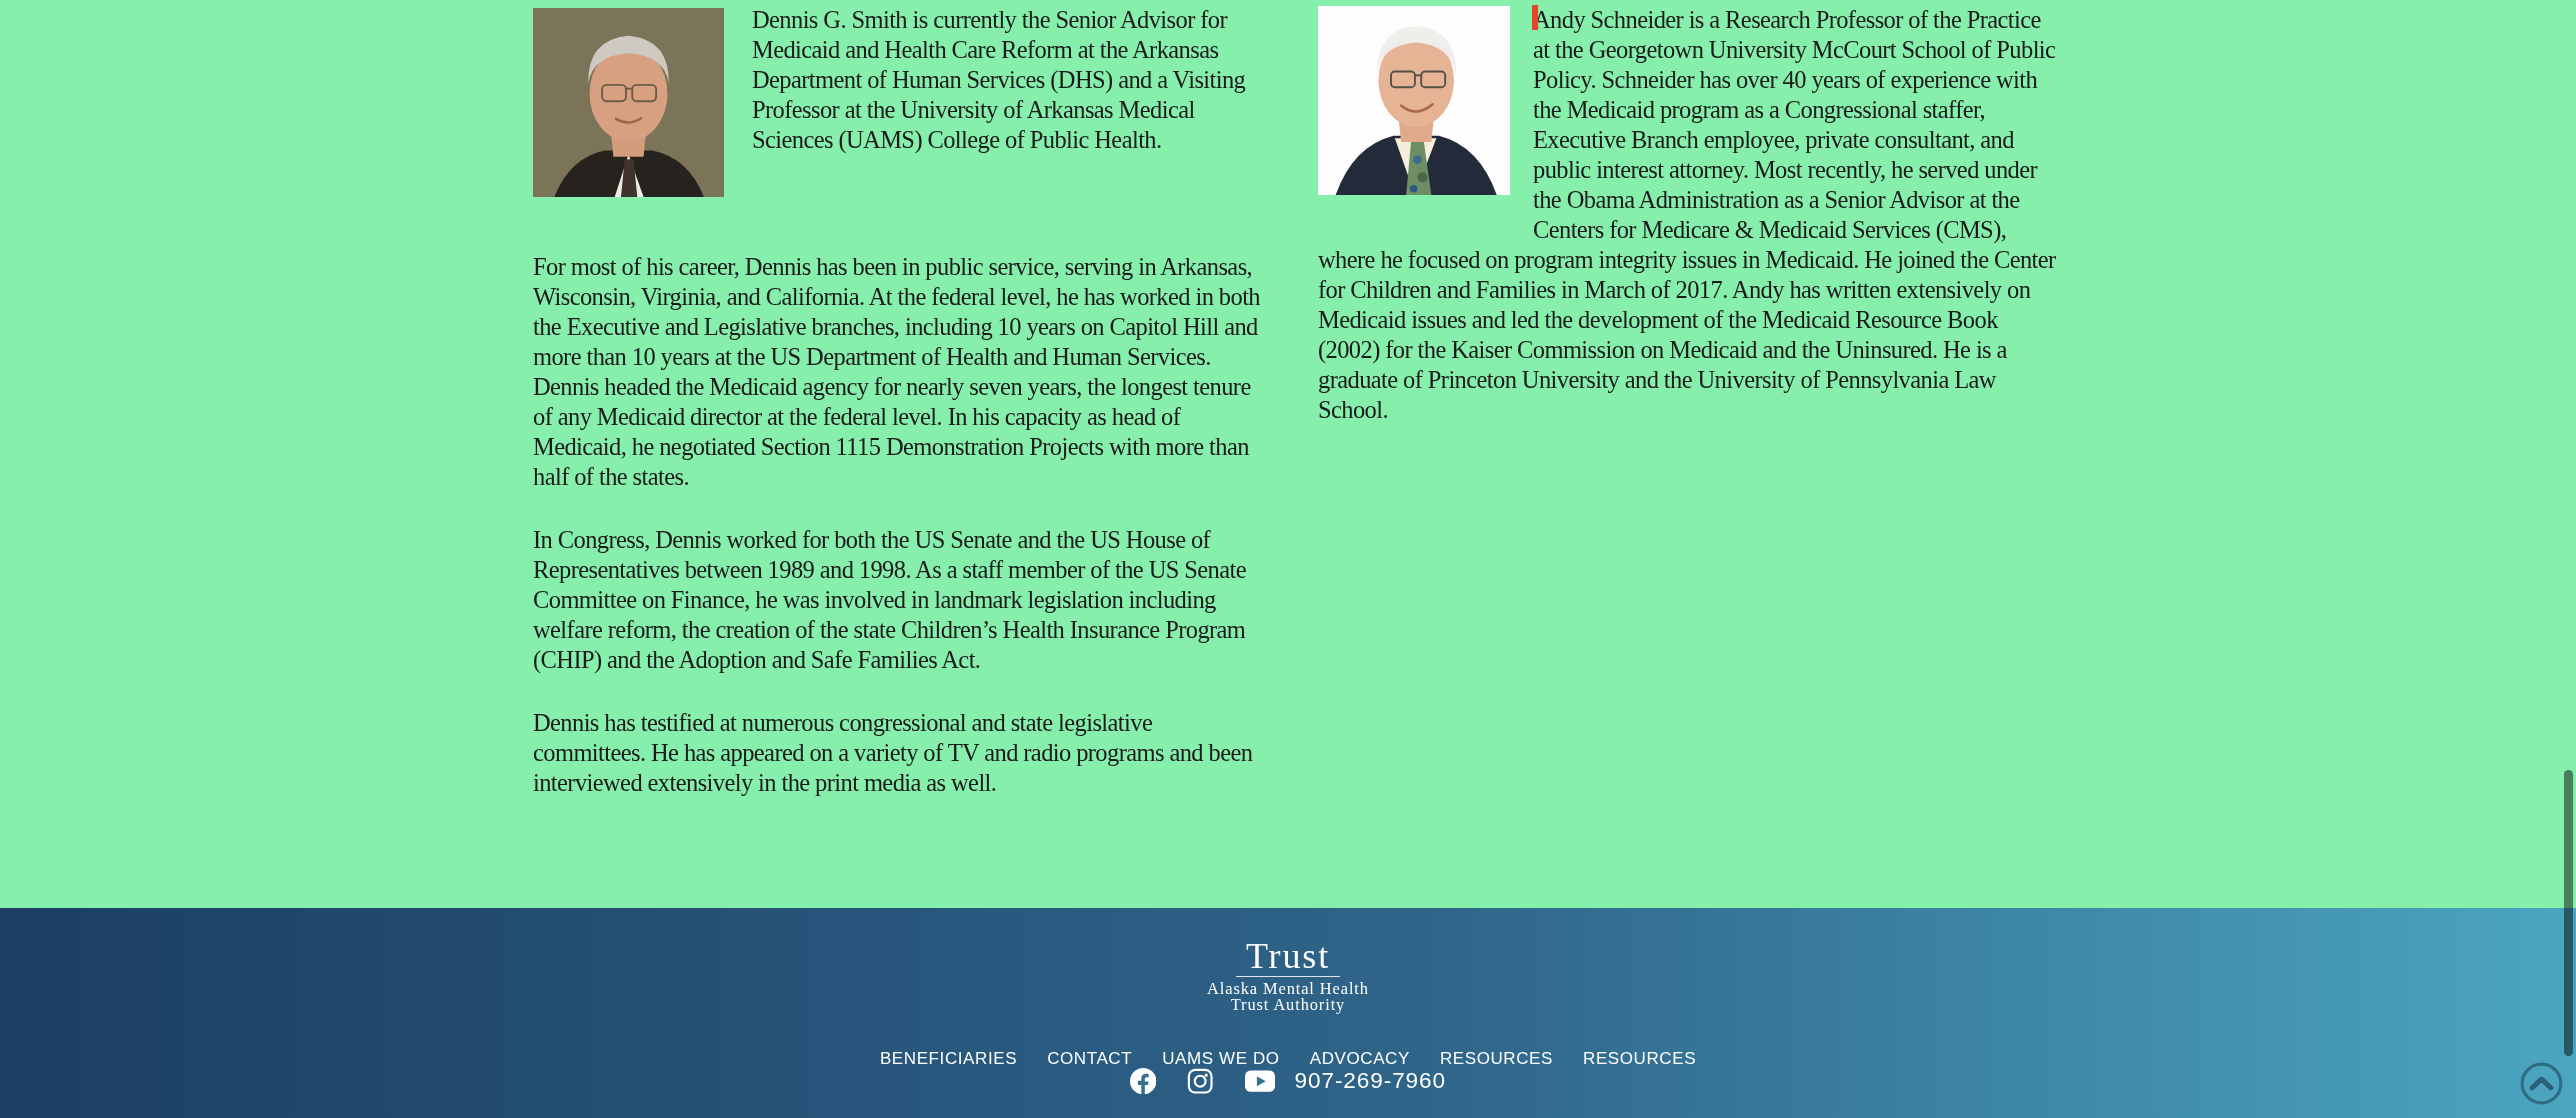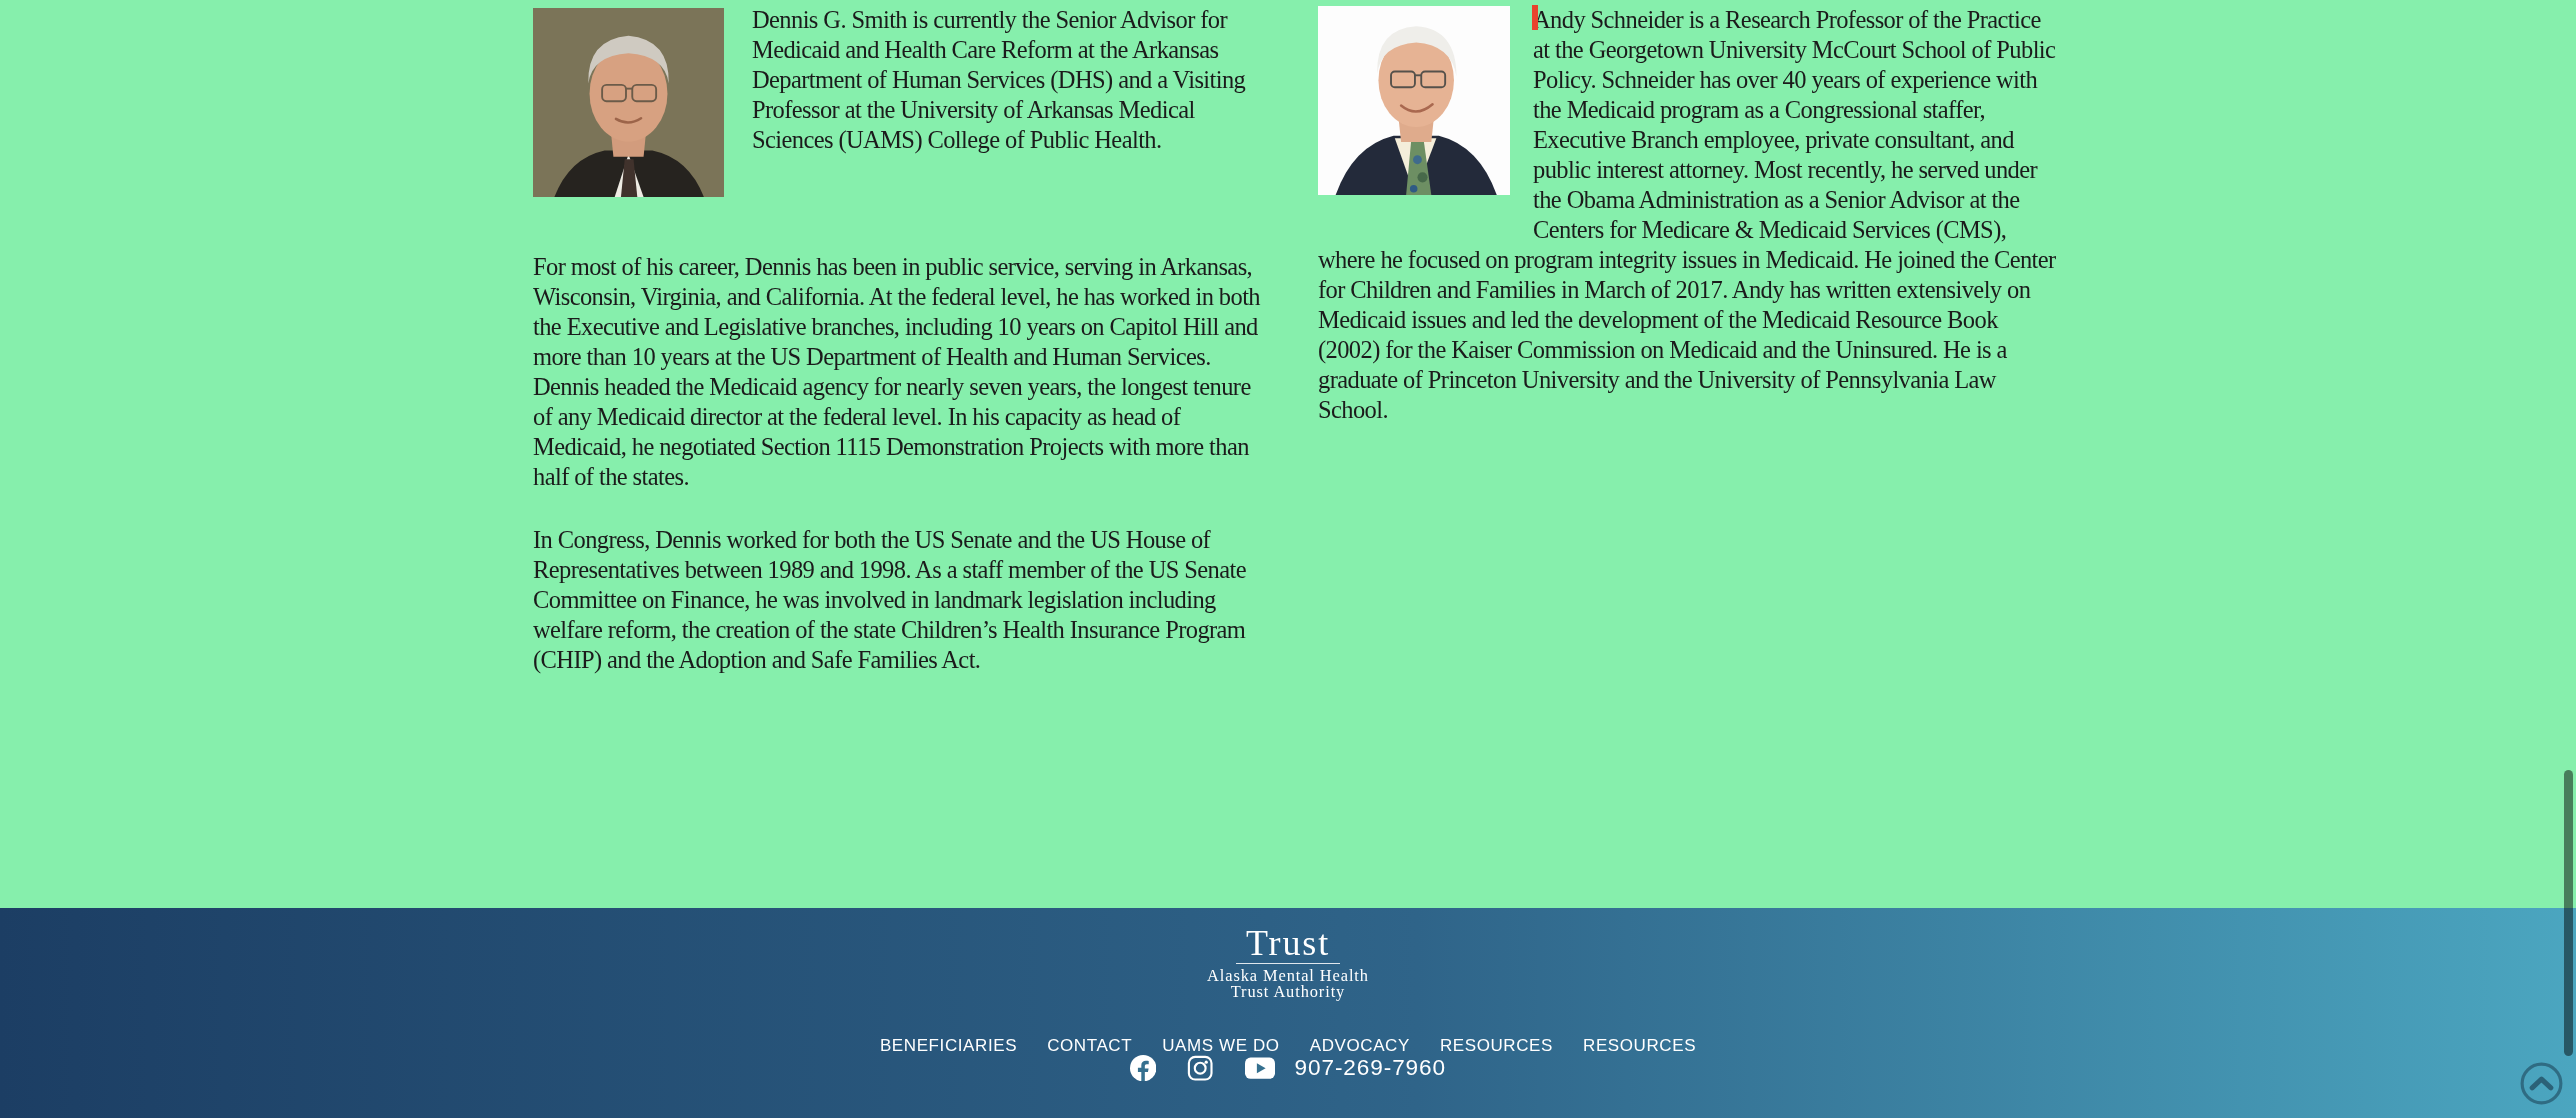--- a/index.html
+++ b/index.html
@@ -18,21 +18,21 @@
   .photo-left{float:left;width:191px;height:189px;margin:2.5px 28px 55px 0;}
   .photo-right{float:left;width:192px;height:189px;margin:1.3px 23px 29px 0;}
   .photo svg{display:block;width:100%;height:100%;}
 
   .caret{position:absolute;left:214px;top:0;width:5.7px;height:25px;background:#e8432d;}
 
   
   .footer{position:absolute;left:0;top:908px;width:2576px;height:210px;
           background:linear-gradient(90deg,#1c3e64 0%,#2f6489 55%,#4ba6c0 100%);
           display:flex;flex-direction:column;align-items:center;box-sizing:border-box;
-          padding-top:20px;}
+          padding-top:33px;}
   .logo{display:flex;flex-direction:column;align-items:center;color:#ffffff;}
   .logo-title{font:400 36px/31px "Liberation Serif",serif;letter-spacing:1.9px;}
   .logo-rule{width:104px;height:1.3px;background:rgba(255,255,255,.85);margin:3.8px 0 3.8px 0;}
   .logo-sub{font:400 16.4px/16.4px "Liberation Serif",serif;letter-spacing:0.9px;}
   .footer-nav{margin-top:19px;display:flex;gap:30px;}
   .footer-nav a{font:400 17px/19px "Liberation Sans",sans-serif;color:#ffffff;
                 text-decoration:none;letter-spacing:0.6px;cursor:pointer;margin-top:16px;}
   .social-row{display:flex;align-items:center;gap:31px;}
   .social-row a{display:block;width:26.4px;height:26.4px;cursor:pointer;}
   .social-row a svg{display:block;width:100%;height:100%;}
@@ -65,20 +65,21 @@
         <path d="M88 120 Q86 50 152 44 Q218 50 216 120 Q210 76 152 72 Q94 76 88 120 Z" fill="#cfcac1"></path>
         <rect x="110" y="122" width="38" height="26" rx="7" fill="none" stroke="#6b5b49" stroke-width="3"></rect>
         <rect x="158" y="122" width="38" height="26" rx="7" fill="none" stroke="#6b5b49" stroke-width="3"></rect>
         <line x1="148" y1="128" x2="158" y2="128" stroke="#6b5b49" stroke-width="3"></line>
         <path d="M132 176 Q152 188 172 175" stroke="#9c6449" stroke-width="4" fill="none" stroke-linecap="round"></path>
       </svg>
     </span>
     <p>Dennis G. Smith is currently the Senior Advisor for Medicaid and Health Care Reform at the Arkansas Department of Human Services (DHS) and a Visiting Professor at the University of Arkansas Medical Sciences (UAMS) College of Public Health.</p>
     <p class="clearpara">For most of his career, Dennis has been in public service, serving in Arkansas, Wisconsin, Virginia, and California. At the federal level, he has worked in both the Executive and Legislative branches, including 10 years on Capitol Hill and more than 10 years at the US Department of Health and Human Services. Dennis headed the Medicaid agency for nearly seven years, the longest tenure of any Medicaid director at the federal level. In his capacity as head of Medicaid, he negotiated Section 1115 Demonstration Projects with more than half of the states.</p>
     <p class="clearpara">In Congress, Dennis worked for both the US Senate and the US House of Representatives between 1989 and 1998. As a staff member of the US Senate Committee on Finance, he was involved in landmark legislation including welfare reform, the creation of the state Children’s Health Insurance Program (CHIP) and the Adoption and Safe Families Act.</p>
+    <p class="clearpara">Dennis has testified at numerous congressional and state legislative committees. He has appeared on a variety of TV and radio programs and been interviewed extensively in the print media as well.</p>
   </section>
 
   <section class="bio bio-right">
     <span class="photo photo-right">
       <svg viewBox="0 0 305 300" preserveAspectRatio="none">
         <rect width="305" height="300" fill="#fdfdfd"></rect>
         <path d="M28 300 Q56 222 120 206 L192 206 Q256 222 284 300 Z" fill="#232a3a"></path>
         <path d="M122 210 L154 300 L188 210 Z" fill="#f4eeda"></path>
         <path d="M148 214 L168 214 L180 300 L140 300 Z" fill="#6d8f63"></path>
         <circle cx="158" cy="244" r="7" fill="#3f6b8c"></circle>

